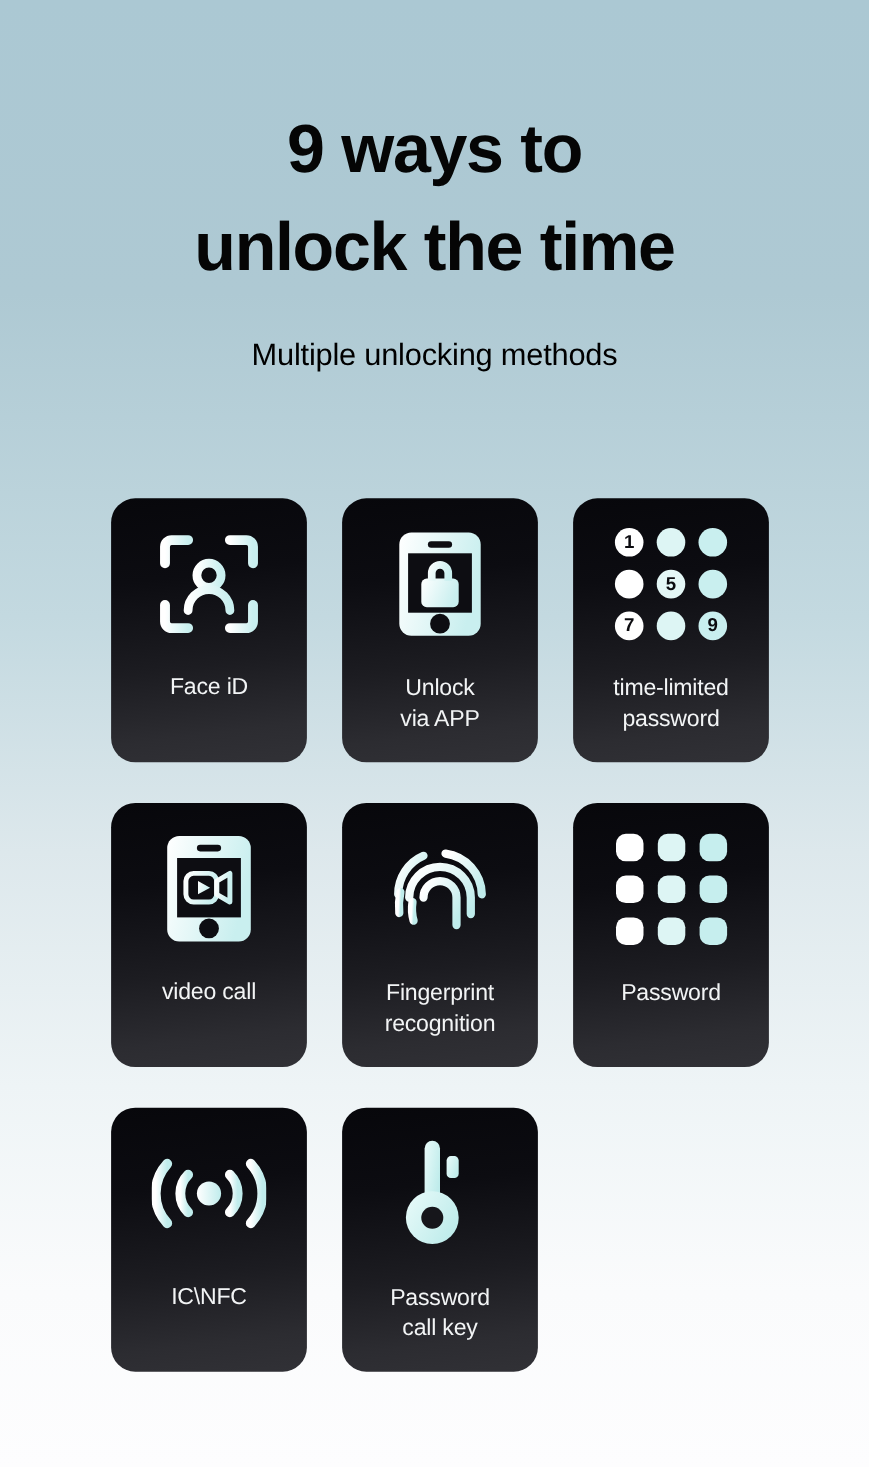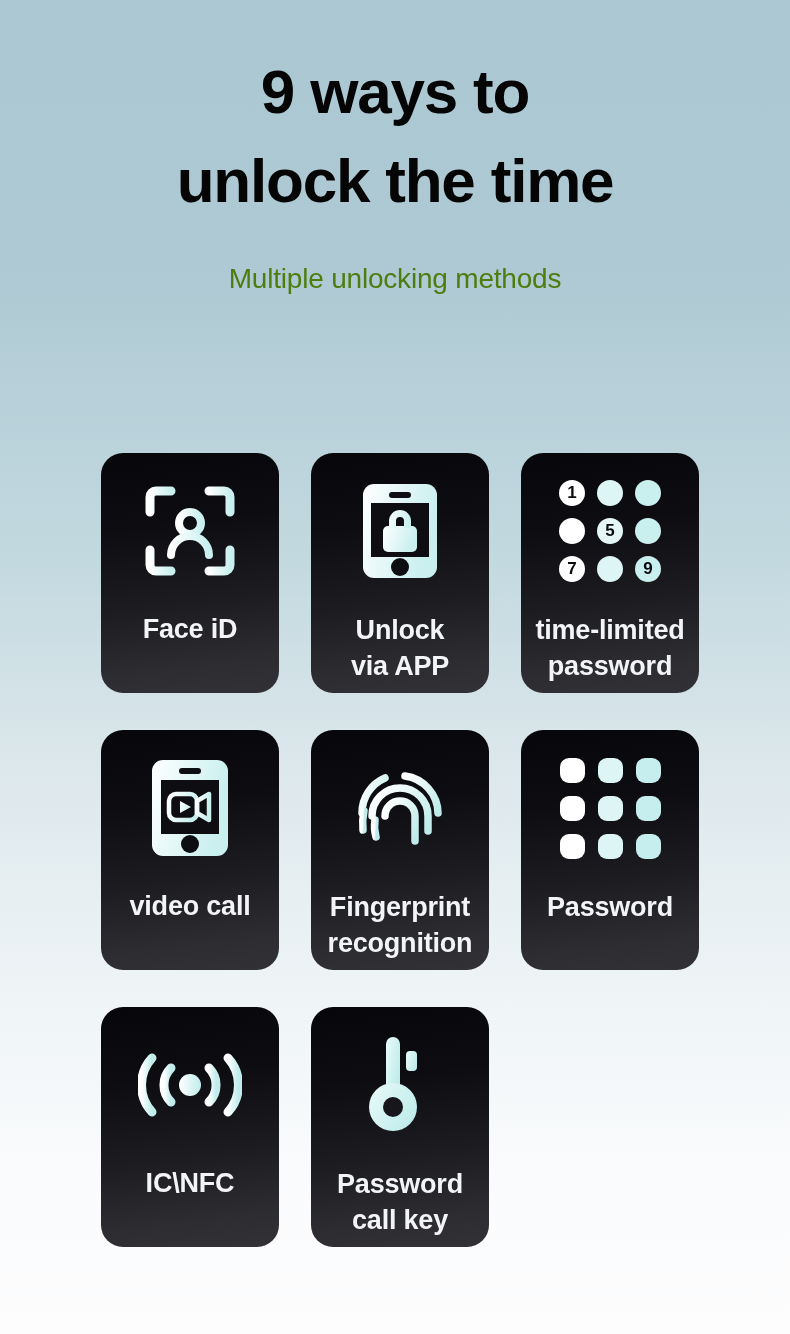--- a/index.html
+++ b/index.html
@@ -22,27 +22,27 @@
 
   .page { width:790px; height:1334px; position:relative; }
 
   .headline {
     text-align:center;
     color:#050505;
     font-weight:700;
     font-size:62px;
     line-height:1.02;
     letter-spacing:-1.2px;
-    padding-top:60px;
+    padding-top:104px;
   }
   .headline .l2 { display:block; margin-top:26px; }
 
   .subtitle {
     text-align:center;
-    color:#4d7c0f;
+    color:#000000;
     font-size:28px;
     line-height:1.62;
     font-weight:400;
     margin-top:44px;
     letter-spacing:-0.2px;
   }
   .subtitle span { display:block; }
 
   .grid {
     position:absolute;
@@ -71,24 +71,24 @@
     width:100%;
     display:flex;
     align-items:center;
     justify-content:center;
     padding-top:6px;
   }
   .icon-wrap svg { display:block; }
 
   .card-label {
     color:#f2f4f5;
-    font-size:27px;
+    font-size:21px;
     line-height:1.34;
     text-align:center;
-    font-weight:700;
+    font-weight:400;
     letter-spacing:-0.2px;
     padding:0 6px;
     width:100%;
   }
   .card-label span { display:block; }
   .card.one-line .card-label { margin-top:8px; }
   .card.two-line .card-label { margin-top:9px;text-align:center; }
 
   
   .dotgrid {

